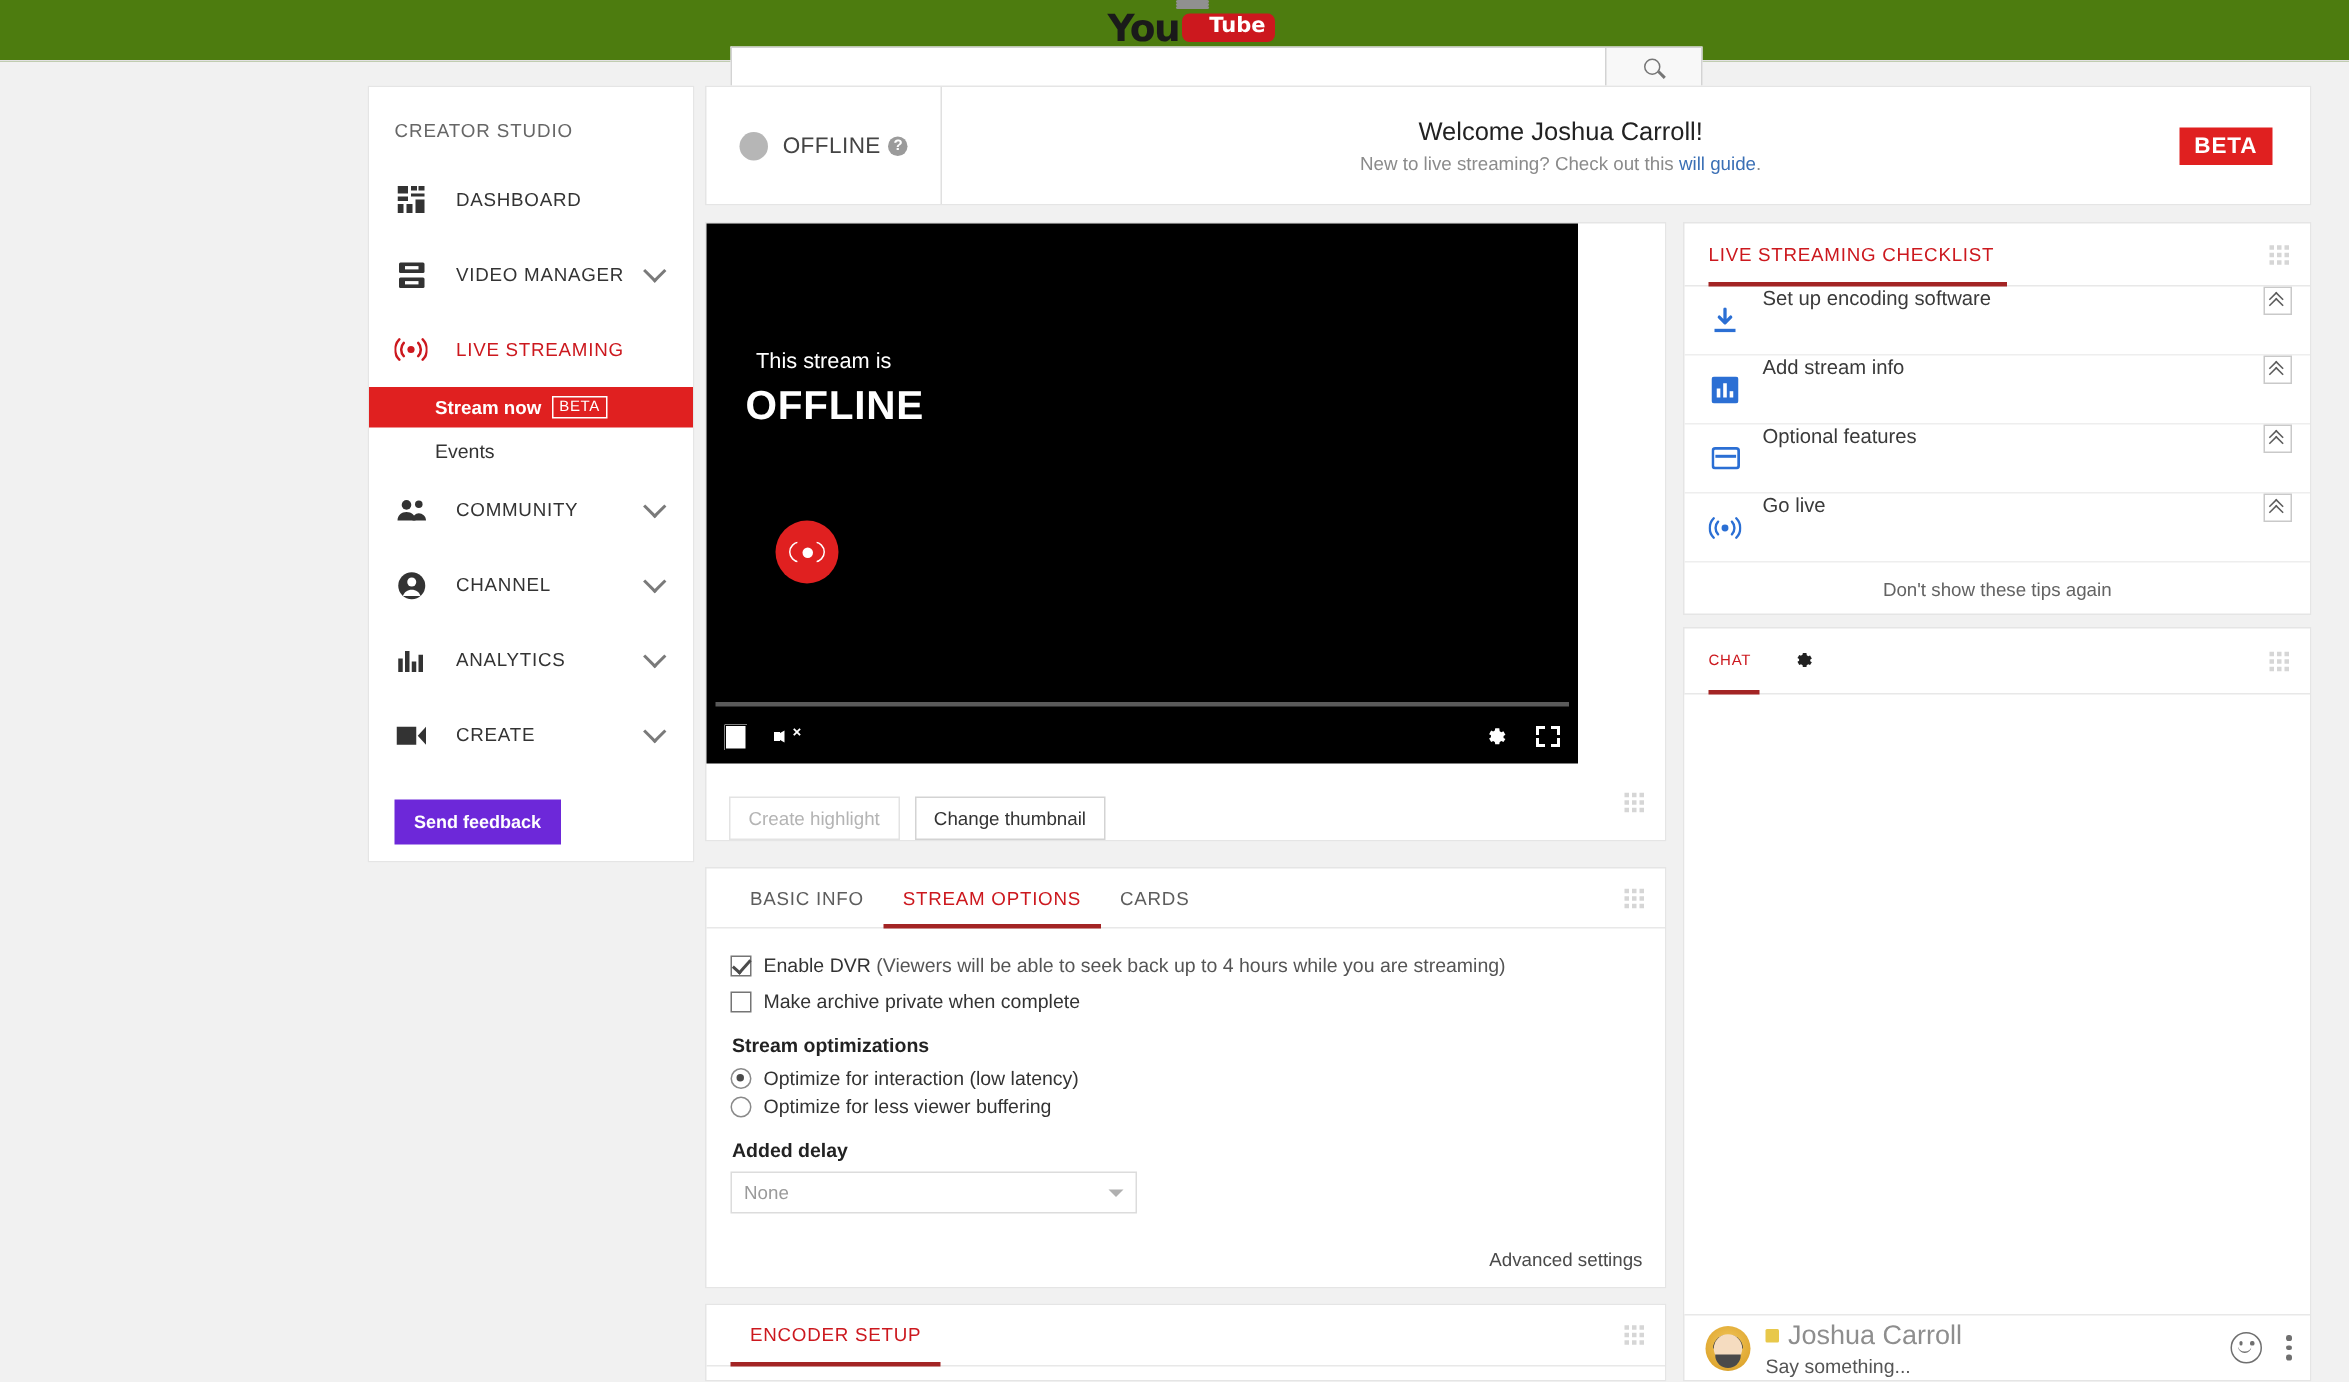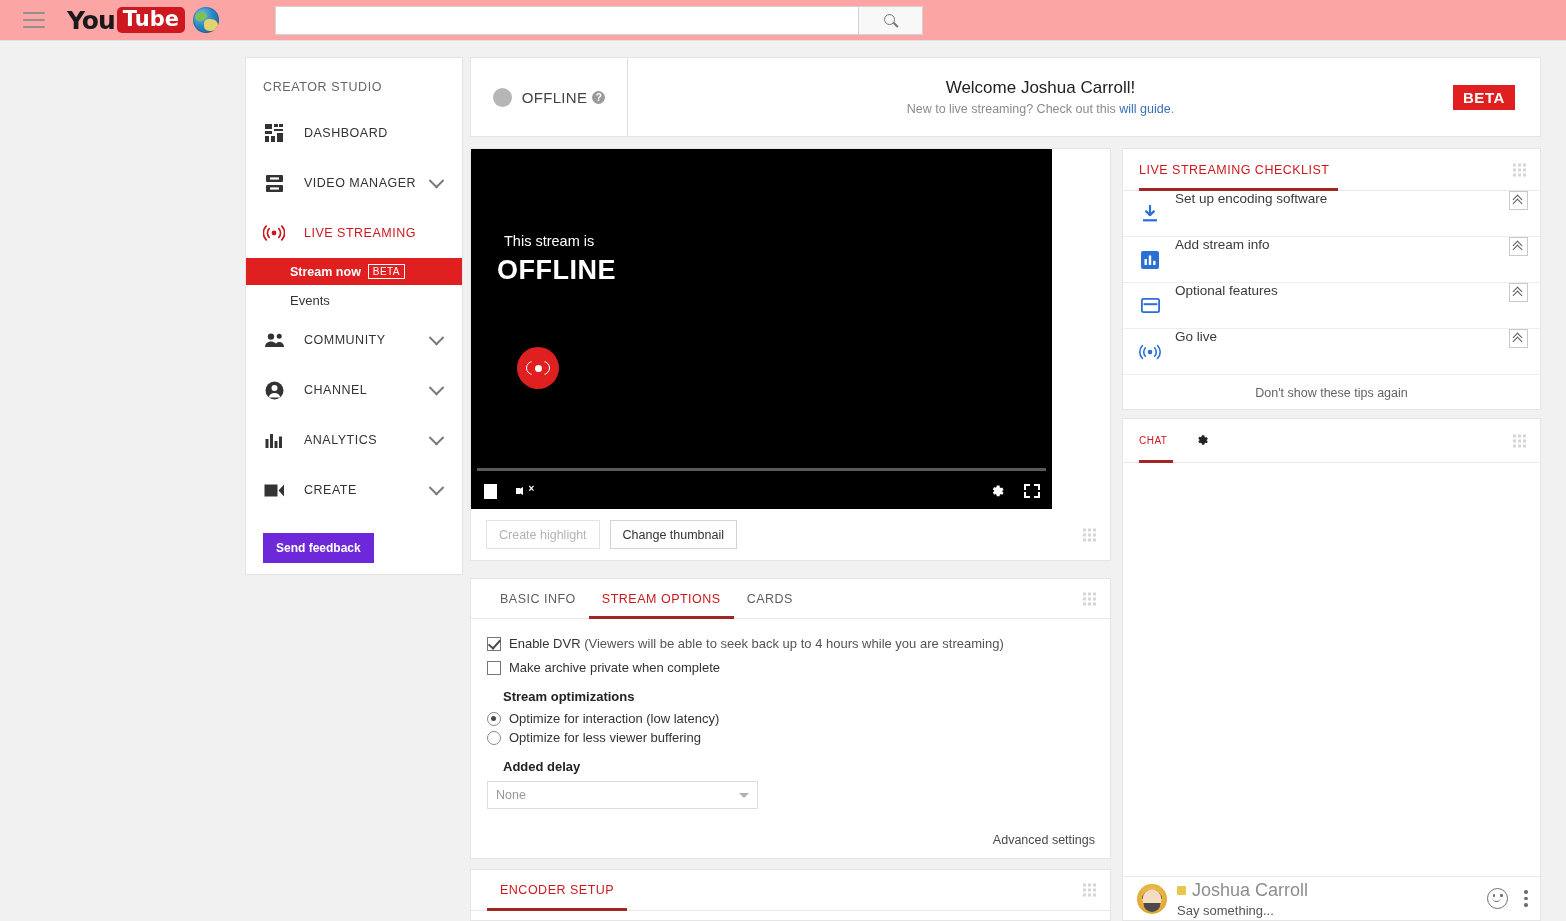--- a/index.html
+++ b/index.html
@@ -7,43 +7,43 @@
     width: 1566px; height: 921px;
     background: #f1f1f1;
     font-family: "Liberation Sans", sans-serif;
     overflow: hidden;
   }
 
   
   .topbar {
     position: absolute; top: 0; left: 0;
     width: 1566px; height: 41px;
-    background: #fca5a5;
+    background: #4d7c0f;
     border-bottom: 1px solid #e2e2e2;
-    display: flex; align-items: center;
+    display: flex; align-items: center; flex-direction: column;
   }
   .hamburger {
     width: 22px; height: 16px;
     margin-left: 23px;
     display: flex; flex-direction: column; justify-content: space-between;
     cursor: pointer;
   }
   .hamburger span { display:block; height: 2px; background: #909090; border-radius: 1px; }
 
   .yt-logo { margin-left: 22px; display: flex; align-items: center; height: 30px; }
   .yt-you {
     font-family: "DejaVu Sans", sans-serif;
     font-size: 25px; font-weight: bold; color: #1a1a1a;
     letter-spacing: -1px; line-height: 1;
   }
   .yt-tube {
     background: #cc181e; color: #fff;
     font-family: "DejaVu Sans", sans-serif;
-    font-size: 21px; font-weight: bold;
-    padding: 1px 6px 3px 6px; border-radius: 5px;
+    font-size: 14px; font-weight: bold;
+    padding: 1px 6px 3px 18px; border-radius: 5px;
     margin-left: 2px; line-height: 1.05;
   }
   .globe-icon {
     width: 26px; height: 26px; margin-left: 8px;
     border-radius: 50%;
     background: radial-gradient(circle at 32% 30%, #6fc3e8 0%, #2a86c4 45%, #1a5f96 100%);
     position: relative; overflow: hidden;
     box-shadow: inset 0 0 0 1px rgba(0,0,0,.15);
   }
   .globe-icon::before {
@@ -243,21 +243,21 @@
   .ico-fs { width: 16px; height: 14px; position: relative; cursor: pointer; }
   .ico-fs i {
     position: absolute; width: 6px; height: 6px; display:block;
   }
   .ico-fs i:nth-child(1) { left:0; top:0; border-left:2px solid #fff; border-top:2px solid #fff; }
   .ico-fs i:nth-child(2) { right:0; top:0; border-right:2px solid #fff; border-top:2px solid #fff; }
   .ico-fs i:nth-child(3) { left:0; bottom:0; border-left:2px solid #fff; border-bottom:2px solid #fff; }
   .ico-fs i:nth-child(4) { right:0; bottom:0; border-right:2px solid #fff; border-bottom:2px solid #fff; }
 
   .player-actions {
-    height: 51px; display: flex; align-items: center;
+    height: 51px; display: flex; align-items: flex-end;
     padding: 0 15px; position: relative;
   }
   .btn-outline {
     height: 29px; padding: 0 12px;
     border: 1px solid #d3d3d3; background: #fff;
     font-size: 12.5px; color: #333; cursor: pointer;
     font-family: "Liberation Sans", sans-serif;
     display: flex; align-items: center;
   }
   .btn-outline.disabled { color: #b4b4b4; border-color: #e3e3e3; cursor: default; }
@@ -302,21 +302,21 @@
     position: relative; background: #fff; margin-top: 1px;
   }
   .cbx.checked::after {
     content: ""; position: absolute; left: 3px; top: -1px;
     width: 5px; height: 10px;
     border-right: 2px solid #4b4b4b; border-bottom: 2px solid #4b4b4b;
     transform: rotate(42deg);
   }
   .opt-label { font-size: 13px; color: #333; line-height: 16px; }
   .opt-label .muted { color: #555; }
-  .opt-heading { font-size: 13px; font-weight: bold; color: #222; margin: 13px 0 7px 16px; }
+  .opt-heading { font-size: 13px; font-weight: bold; color: #222; margin: 13px 0 7px 1px; }
   .rad {
     width: 14px; height: 14px; border-radius: 50%;
     border: 1.6px solid #8a8a8a; margin-right: 8px; flex: 0 0 14px;
     cursor: pointer; position: relative; background: #fff; margin-top: 1px;
   }
   .rad.checked::after {
     content: ""; position: absolute; left: 3px; top: 3px;
     width: 5px; height: 5px; border-radius: 50%; background: #4b4b4b;
   }
   .opt-row.tight { margin-bottom: 3px; }

